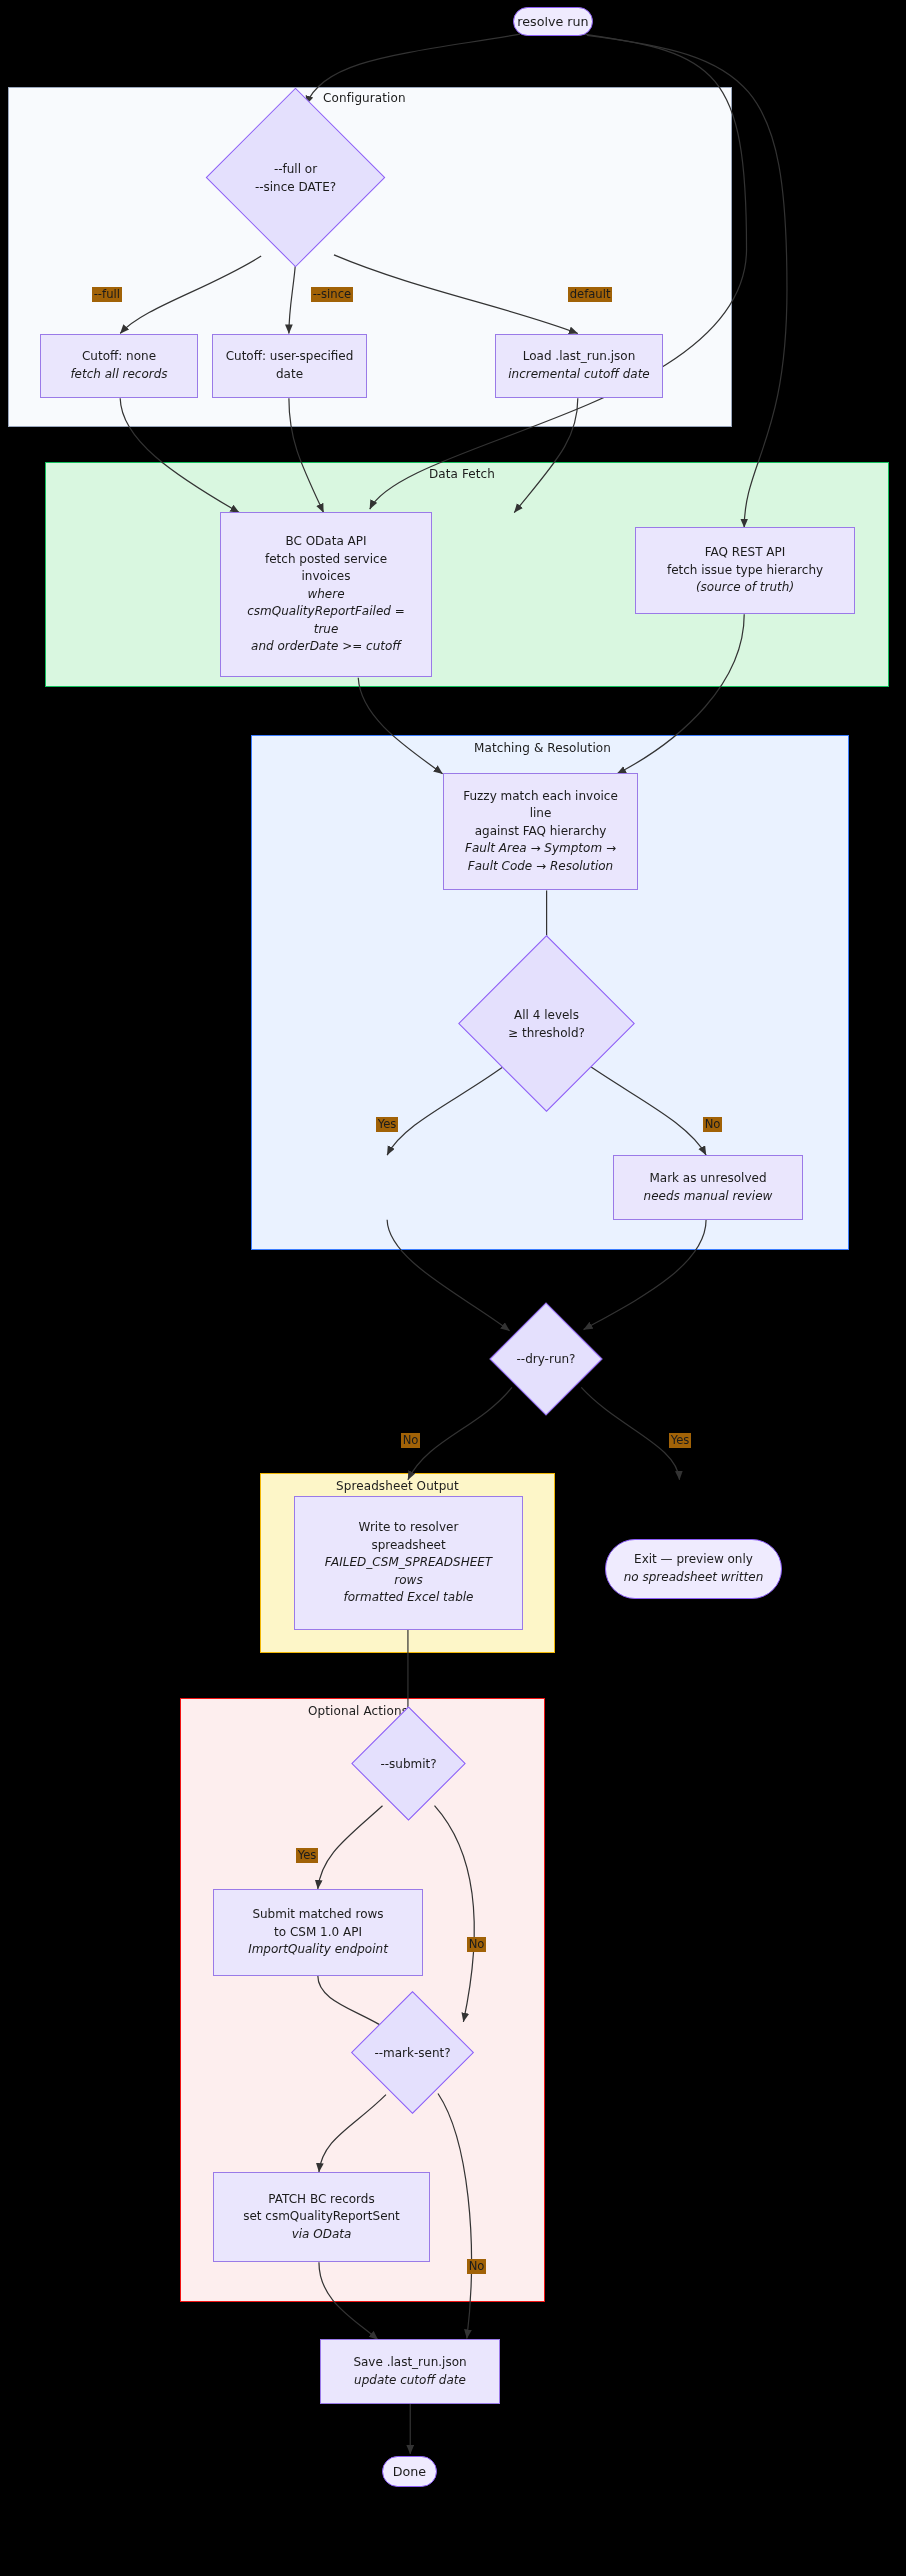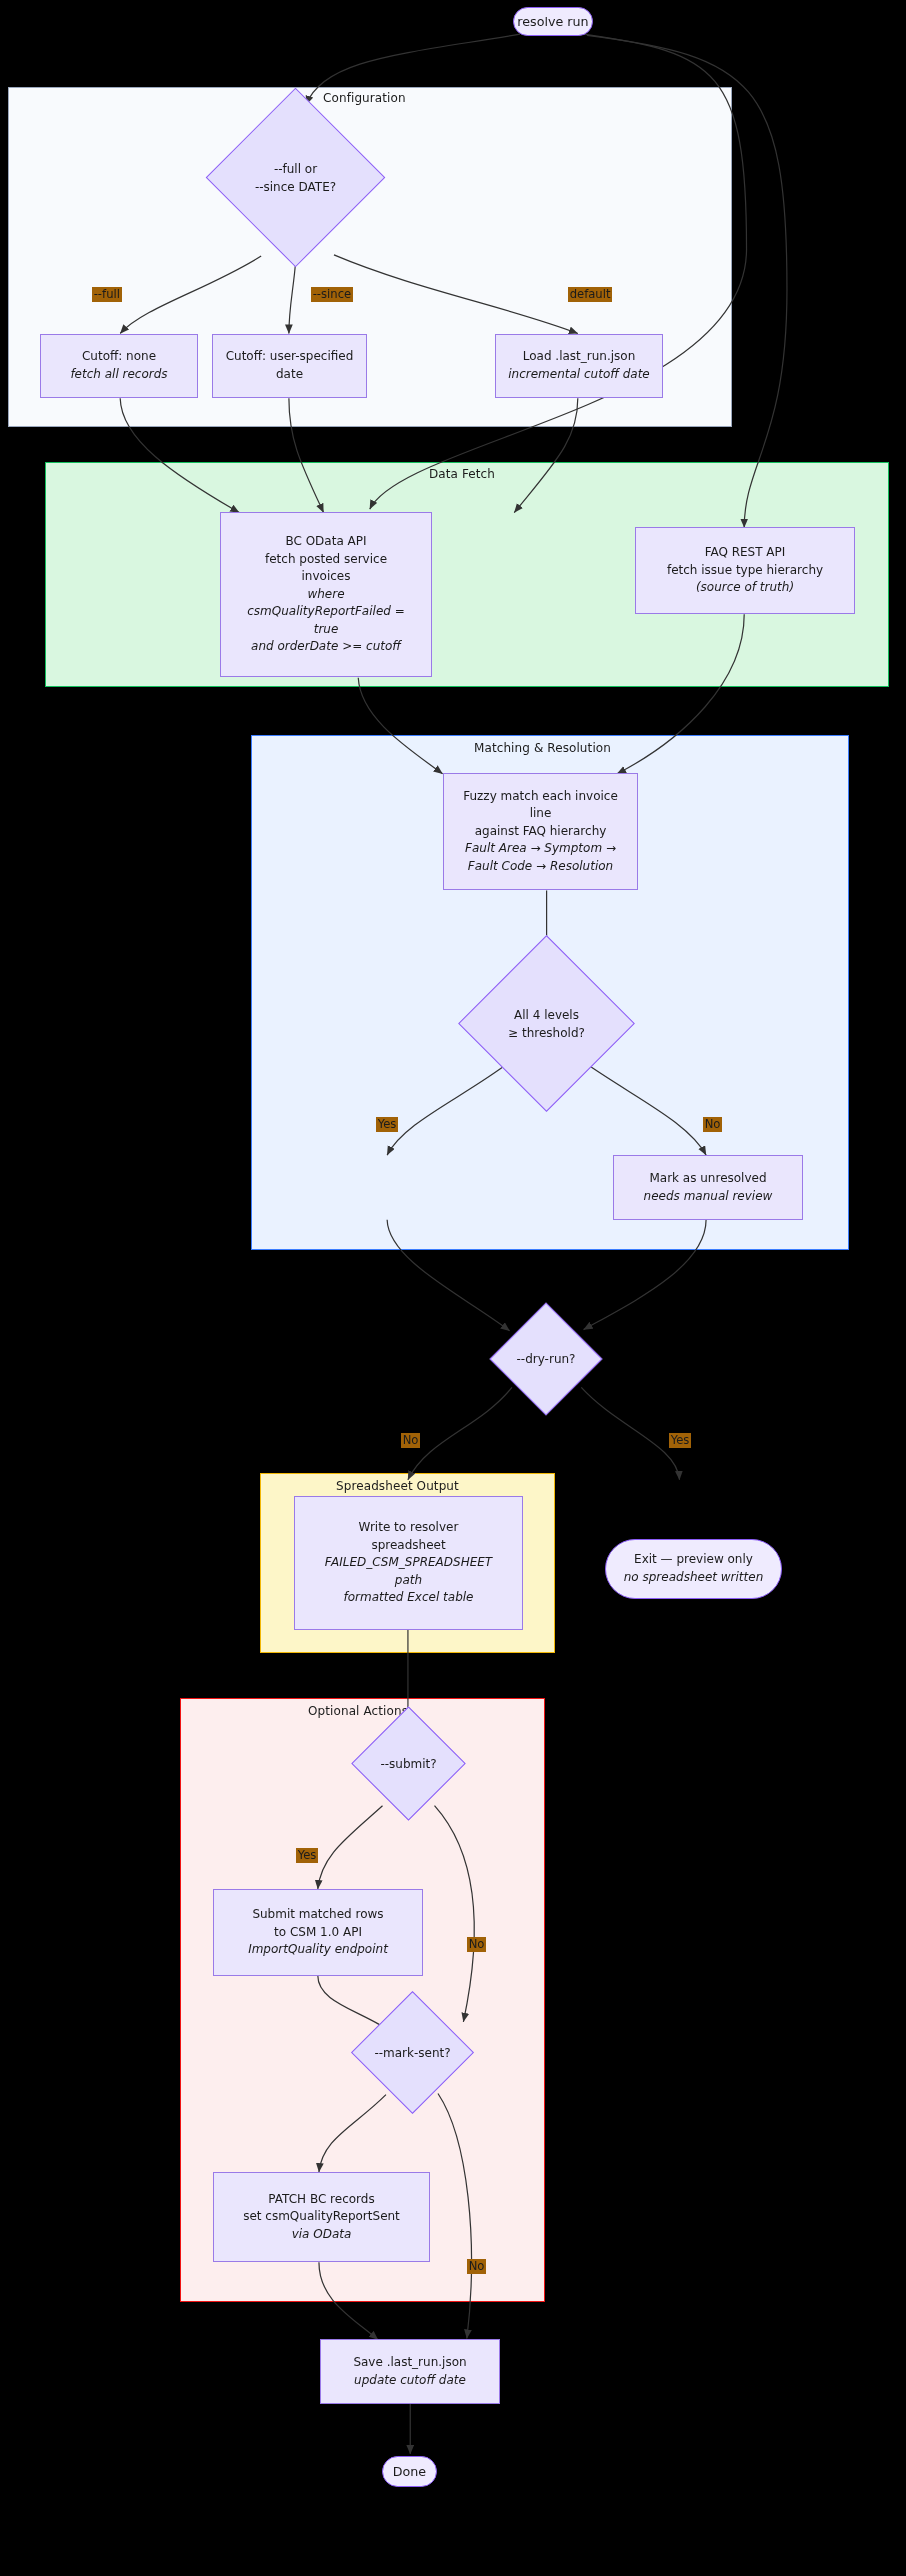--- a/index.html
+++ b/index.html
@@ -226,21 +226,21 @@
   </div>
 
   <div class="elabel" style="left:401px;top:1433px;">No</div>
   <div class="elabel" style="left:669px;top:1433px;">Yes</div>
 
   <div class="node nbox" style="left:294px;top:1496px;width:229px;height:134px;font-size:12px;">
     <div class="nlines">
       <span>Write to resolver</span>
       <span>spreadsheet</span>
       <span class="it">FAILED_CSM_SPREADSHEET</span>
-      <span class="it">path</span>
+      <span class="it">rows</span>
       <span class="it">formatted Excel table</span>
     </div>
   </div>
 
   <div class="node nround" style="left:605px;top:1539px;width:177px;height:60px;font-size:12px;">
     <div class="nlines">
       <span>Exit — preview only</span>
       <span class="it">no spreadsheet written</span>
     </div>
   </div>

